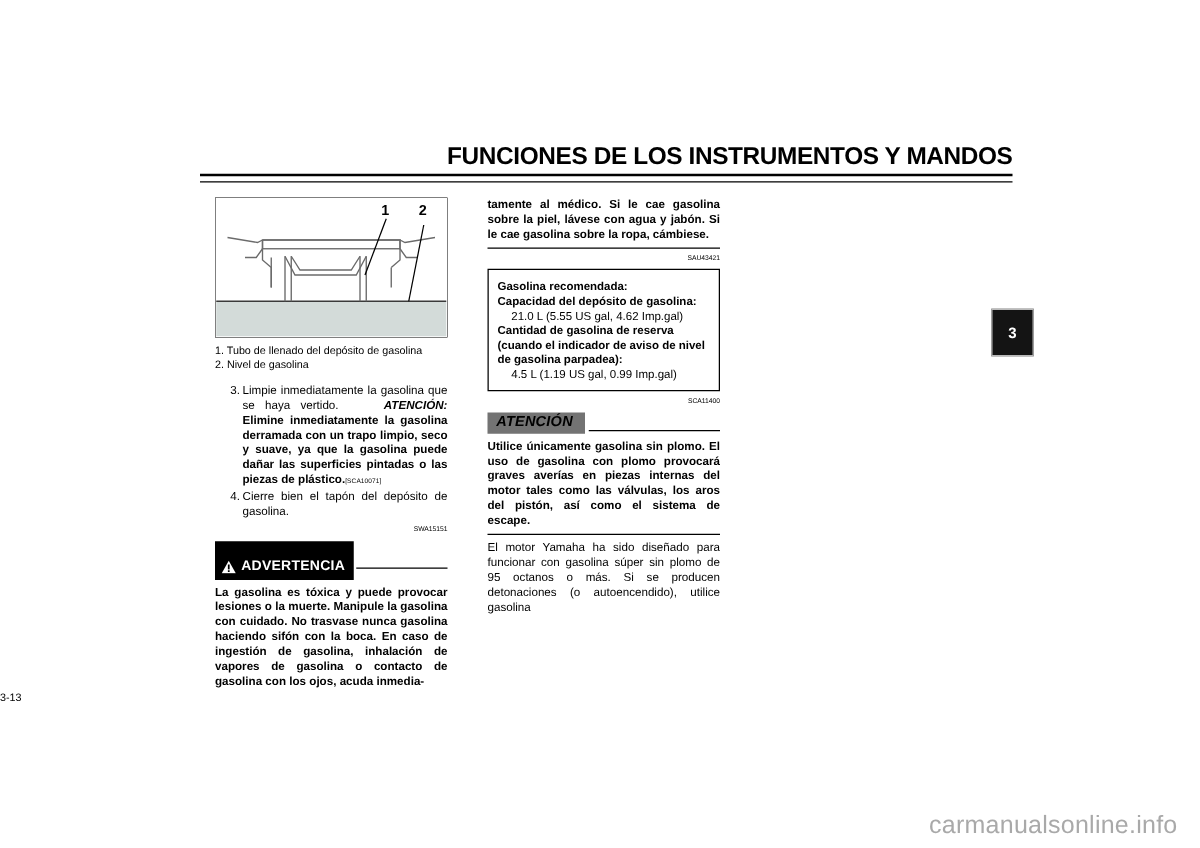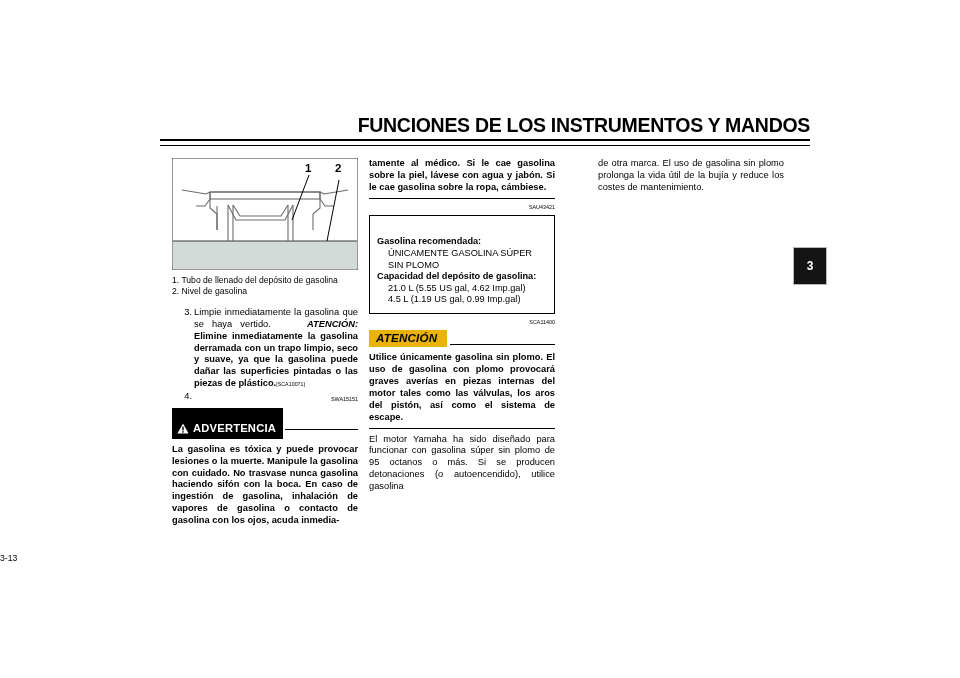--- a/index.html
+++ b/index.html
@@ -65,21 +65,21 @@
 
   
   .col {
     position: absolute;
     top: 158px;
     width: 186px;
     font-size: 9.2px;
     line-height: 11.6px;
   }
   #col-left   { left: 172px; }
-  #col-mid    { left: 369px; }
+  #col-mid    { left: 390px; }
   #col-right  { left: 598px; }
 
   
   #figure {
     position: relative;
     width: 186px;
     height: 112px;
     margin-bottom: 5px;
   }
   #figure svg { display: block; }
@@ -178,36 +178,36 @@
   .hrule {
     border: none;
     border-top: 1.1px solid #000;
     margin: 4px 0 0 0;
     height: 0;
   }
 
   
   .spec-box {
     border: 1.2px solid #000;
-    padding: 20px 7px 7px 7px;
+    padding: 8px 7px 7px 7px;
     font-size: 9.2px;
     line-height: 11.6px;
     margin-top: 2px;
   }
   .spec-head { font-weight: bold; }
   .spec-val  { padding-left: 11px; font-weight: normal; }
 
   
   .caution-row {
     display: flex;
     align-items: center;
     margin-bottom: 5px;
   }
   .caution-badge {
-    background: #eab308;
+    background: #737373;
     color: #000;
     font-weight: bold;
     font-style: italic;
     font-size: 11.6px;
     padding: 2px 10px 3px 7px;
     letter-spacing: 0.2px;
   }
   .caution-line {
     flex: 1;
     height: 0;
@@ -312,20 +312,21 @@
 
     <ul class="steps">
       <li class="step">
         <span class="num">3.</span>
         <span>Limpie inmediatamente la gasolina que se haya vertido.</span>
         <span class="bolditalic">ATENCIÓN:</span>
         <span class="bold">Elimine inmediatamente la gasolina derramada con un trapo limpio, seco y suave, ya que la gasolina puede dañar las superficies pintadas o las piezas de plástico.</span><span class="refcode">[SCA10071]</span>
       </li>
       <li class="step">
         <span class="num">4.</span>
+        <span>Cierre bien el tapón del depósito de gasolina.</span>
       </li>
     </ul>
 
     <span class="refcode-right">SWA15151</span>
 
     <div class="warn-row">
       <div class="warn-badge">
         <svg class="warn-tri" width="12" height="11" viewBox="0 0 12 11">
           <polygon points="6,0.5 11.6,10.5 0.4,10.5" fill="#ffffff"></polygon>
           <rect x="5.3" y="3.6" width="1.4" height="3.9" fill="#000000"></rect>
@@ -342,40 +343,38 @@
   <div class="col" id="col-mid">
 
     <div class="warn-body">tamente al médico. Si le cae gasolina sobre la piel, lávese con agua y jabón. Si le cae gasolina sobre la ropa, cámbiese.</div>
 
     <hr class="hrule">
 
     <span class="refcode-right">SAU43421</span>
 
     <div class="spec-box">
       <div class="spec-head">Gasolina recomendada:</div>
-      <div class="spec-val">ÚNICAMENTE GASOLINA SÚPER SIN PLOMO</div>
       <div class="spec-head">Capacidad del depósito de gasolina:</div>
       <div class="spec-val">21.0 L (5.55 US gal, 4.62 Imp.gal)</div>
+      <div class="spec-head">Cantidad de gasolina de reserva (cuando el indicador de aviso de nivel de gasolina parpadea):</div>
       <div class="spec-val">4.5 L (1.19 US gal, 0.99 Imp.gal)</div>
     </div>
 
     <span class="refcode-right">SCA11400</span>
 
     <div class="caution-row">
       <div class="caution-badge">ATENCIÓN</div>
       <div class="caution-line"></div>
     </div>
 
     <div class="caution-body">Utilice únicamente gasolina sin plomo. El uso de gasolina con plomo provocará graves averías en piezas internas del motor tales como las válvulas, los aros del pistón, así como el sistema de escape.</div>
 
     <hr class="hrule">
 
     <div class="para">El motor Yamaha ha sido diseñado para funcionar con gasolina súper sin plomo de 95 octanos o más. Si se producen detonaciones (o autoencendido), utilice gasolina</div>
   </div>
 
-  <div class="col" id="col-right">
-    <div class="para-plain">de otra marca. El uso de gasolina sin plomo prolonga la vida útil de la bujía y reduce los costes de mantenimiento.</div>
-  </div>
 
   <div id="page-number">3-13</div>
 
+  <div id="watermark">carmanualsonline.info</div>
 
 </div>
 
 </body></html>

